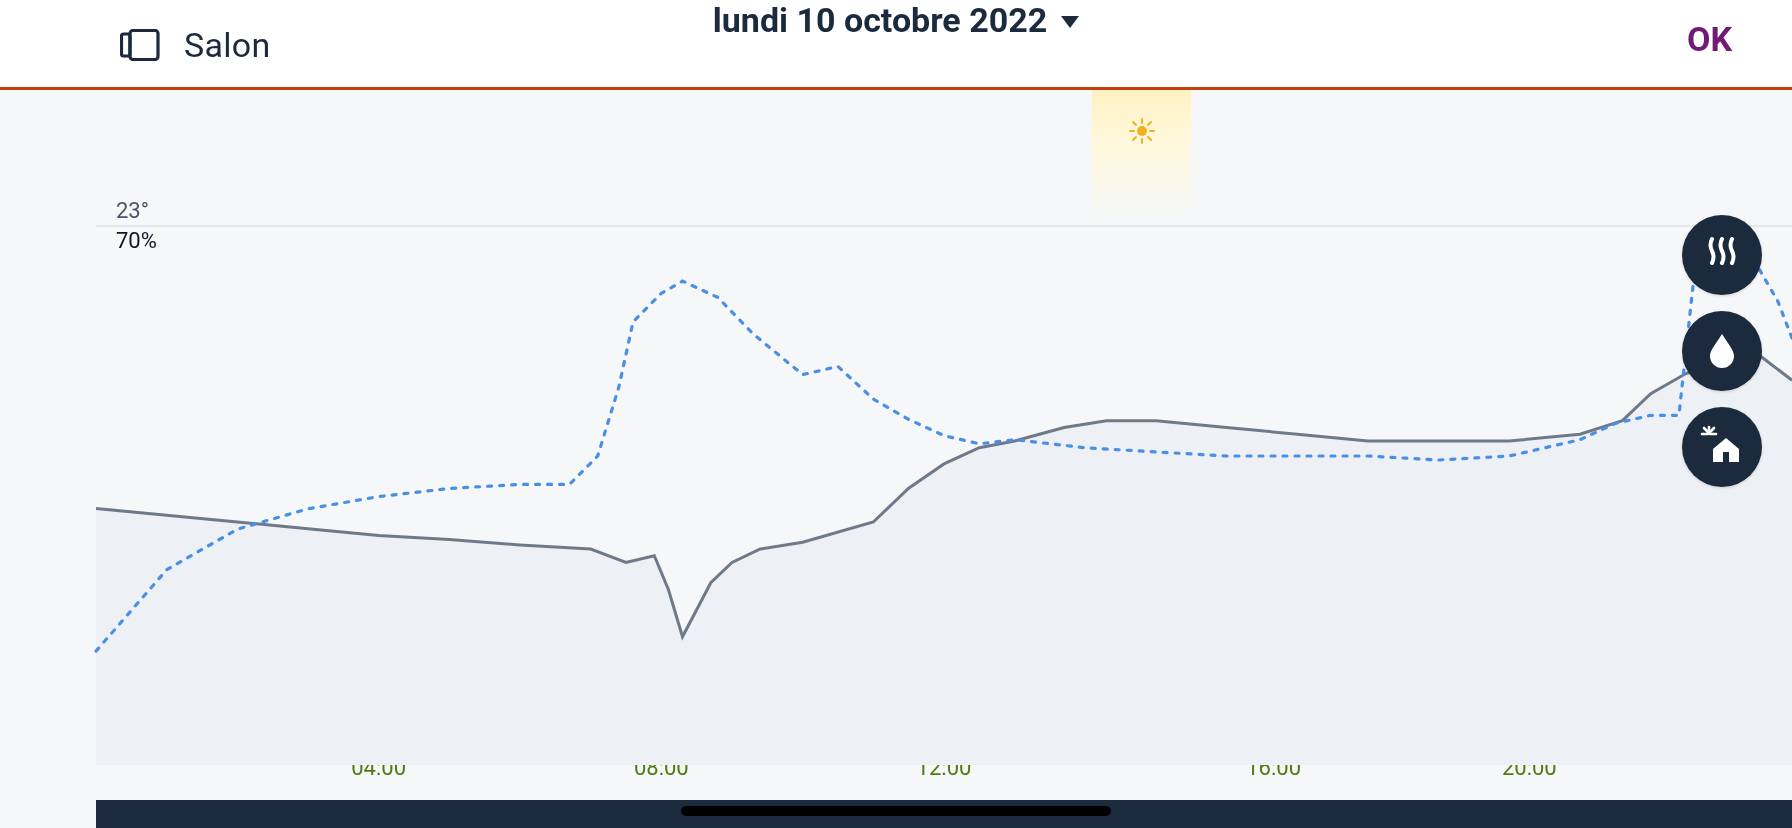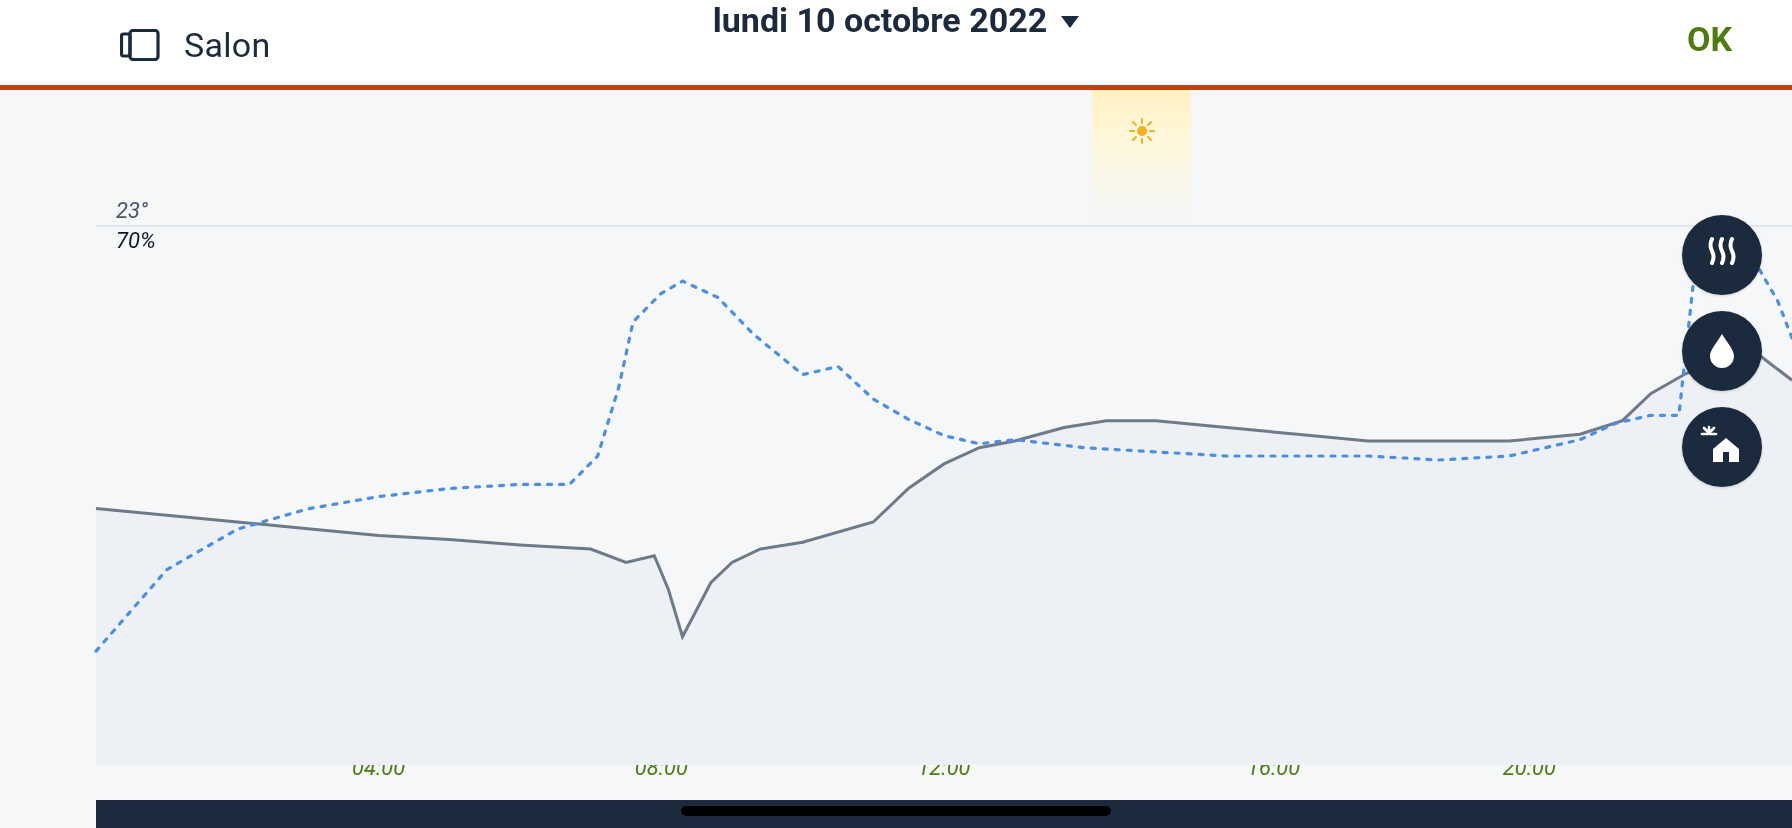--- a/index.html
+++ b/index.html
@@ -13,21 +13,21 @@
     position: relative;
   }
 
   
   .header {
     position: absolute;
     left: 0; top: 0;
     width: 1792px;
     height: 90px;
     background: #ffffff;
-    border-bottom: 5px solid #c2410c;
+    border-bottom: 3px solid #c2410c;
     box-sizing: border-box;
   }
   .room {
     position: absolute;
     left: 120px;
     top: 0;
     height: 90px;
     display: flex;
     align-items: center;
     gap: 24px;
@@ -77,42 +77,41 @@
 
   .ok-btn {
     position: absolute;
     right: 60px;
     top: 0;
     height: 78px;
     display: flex;
     align-items: center;
     font-size: 34px;
     font-weight: 700;
-    color: #4d7c0f;
+    color: #701a75;
     cursor: pointer;
     pointer-events: auto;
   }
 
   
   .chart {
     position: absolute;
     left: 0;
     top: 90px;
     width: 1792px;
     height: 738px; 
     background: #f5f7f9;
   }
 
   .plot {
     position: absolute;
     left: 96px;   
     top: 0;
     width: 1696px; 
     height: 675px;  
-    font-style: italic;
   }
 
   
   .sun-band {
     position: absolute;
     top: 0;
     width: 100px;
     height: 130px;
     background: linear-gradient(to bottom, #fff1c2 0%, #fff8dc 40%, rgba(255,248,220,0) 100%);
     display: flex;

